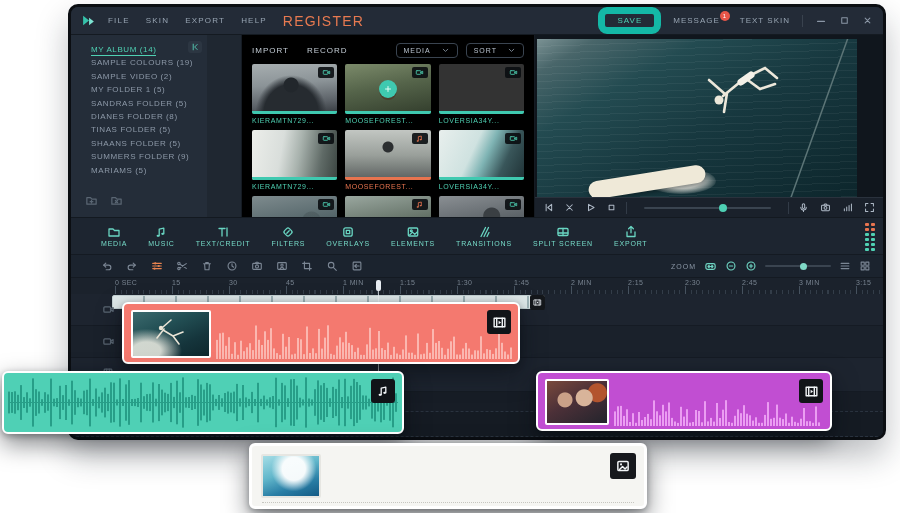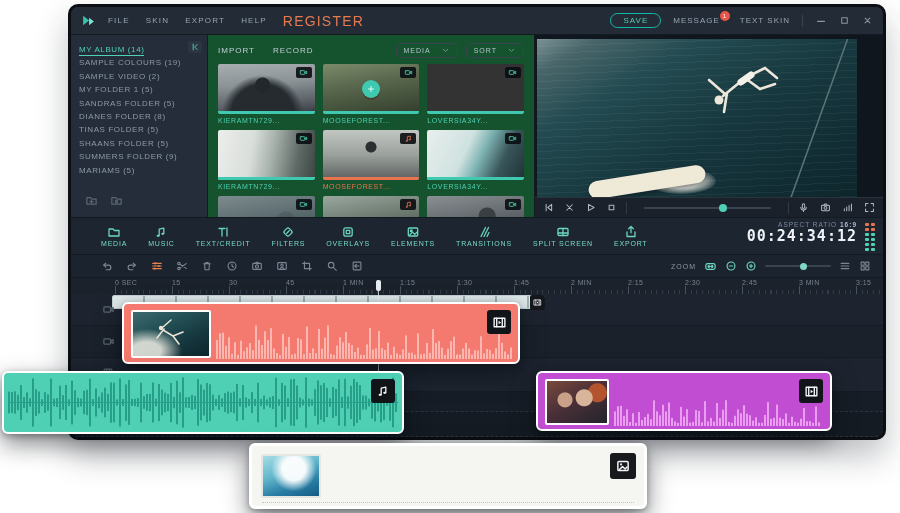--- a/index.html
+++ b/index.html
@@ -13,39 +13,39 @@
          display:flex; flex-direction:column; }
 
   
   .titlebar { height:28px; flex:0 0 28px; background:#232b37; border-bottom:1px solid #141a21;
               display:flex; align-items:center; padding:12px 10px; }
   .logo { display:inline-flex; margin-right:12px; }
   #menu-items { display:flex; gap:16px; }
   .menu-item { font-size:8px; letter-spacing:1.2px; color:#97a4b2; cursor:default; }
   .register { color:#e87a50; margin-left:16px; font-size:14px; letter-spacing:1.2px;text-align:center; }
   .tb-right { margin-left:auto; display:flex; align-items:center; gap:12px; }
-  .save-pill { font-size:8px; letter-spacing:1px; color:#4fd1b3; border:1px solid #14b8a6;
+  .save-pill { font-size:8px; letter-spacing:1px; color:#4fd1b3; border:7px solid #14b8a6;
                border-radius:9px; padding:2px 12px; }
   .msg { position:relative; font-size:8px; letter-spacing:1px; color:#97a4b2; padding-right:8px; }
   .badge { position:absolute; top:-5px; right:-2px; width:10px; height:10px; border-radius:50%;
            background:#e85649; color:#fff; font-size:6px; line-height:10px; text-align:center; }
   .skin { font-size:8px; letter-spacing:1px; color:#97a4b2; }
   .sep { width:1px; height:12px; background:#39424e; }
   .wbtn { color:#8b97a6; display:inline-flex; }
 
   
   .content { flex:0 0 182px; display:flex; min-height:0; }
-  .sidebar { width:136px; background:#242d39; position:relative; padding:8px 0 0 8px; }
+  .sidebar { width:136px; background:#242d39; position:relative; padding:8px 0 0 20px; }
   .collapse { position:absolute; right:5px; top:6px; color:#55cdb6; background:#2c3642; border-radius:3px; padding:1px 2px; display:inline-flex; }
   .side-item { font-size:8px; letter-spacing:.6px; color:#8d99a8; line-height:13.4px; white-space:nowrap; }
   .side-item.active span { color:#4fd1b3; border-bottom:1px solid #4fd1b3; padding-bottom:1px; }
   .side-bottom { position:absolute; left:14px; bottom:6px; display:flex; gap:12px; color:#5a6673; }
 
-  .media-panel { flex:1; background:#14532d; border-left:1px solid #151b23; border-right:1px solid #151b23;
-                 padding:6px 10px 12px 10px; overflow:hidden; }
+  .media-panel { flex:1; background:#000000; border-left:1px solid #151b23; border-right:1px solid #151b23;
+                 padding:6px 10px 12px 10px; overflow:hidden;margin-left:34px; }
   .mp-head { display:flex; align-items:center; height:18px; gap:18px; }
   .mp-link { font-size:8px; letter-spacing:1px; color:#c4cdd6; }
   .mp-dd { margin-left:auto; display:flex; gap:8px; }
   .dd { display:flex; align-items:center; gap:10px; border:1px solid #3a4450; border-radius:4px;
         padding:2px 7px; font-size:7px; letter-spacing:1px; color:#b9c3cf; }
   .dd .chev { display:inline-flex; color:#8b97a6; }
   .grid { margin-top:5px; display:grid; grid-template-columns:repeat(3,1fr); column-gap:8px; row-gap:6px; }
   .cell { }
   .thumb { position:relative; height:50px; border-radius:2px; overflow:hidden; background:#333; }
   .t-under { position:absolute; left:0; right:0; bottom:0; height:3px; background:#3fc9b0; }
@@ -542,26 +542,20 @@
           <div class="tool">
             <span style="display: inline-flex;">
               <svg viewBox="0 0 14 14" width="14" height="14" fill="none" stroke="currentColor" stroke-width="1.3" stroke-linecap="round" stroke-linejoin="round">
                 <path d="M7 1.8v6M4.6 3.8L7 1.4l2.4 2.4"></path>
                 <path d="M3 7v4.5h8V7"></path>
               </svg>
             </span>
             <span class="lbl">EXPORT</span>
           </div>
         </div>
-      <div class="status-block">
-        <div class="aspect">
-          <span>ASPECT RATIO</span> <b>16:9</b>
-        </div>
-        <div class="timecode">00:24:34:12</div>
-      </div>
       <div class="meter" id="meter">
           <i style="background: rgb(232, 116, 79);"></i>
           <i style="background: rgb(232, 116, 79);"></i>
           <i style="background: rgb(232, 116, 79);"></i>
           <i style="background: rgb(232, 116, 79);"></i>
           <i style="background: rgb(79, 209, 179);"></i>
           <i style="background: rgb(79, 209, 179);"></i>
           <i style="background: rgb(79, 209, 179);"></i>
           <i style="background: rgb(79, 209, 179);"></i>
           <i style="background: rgb(79, 209, 179);"></i>

